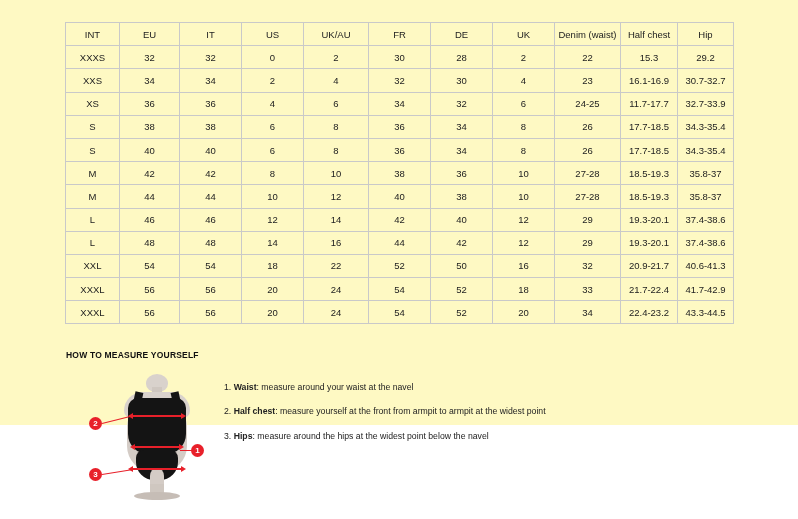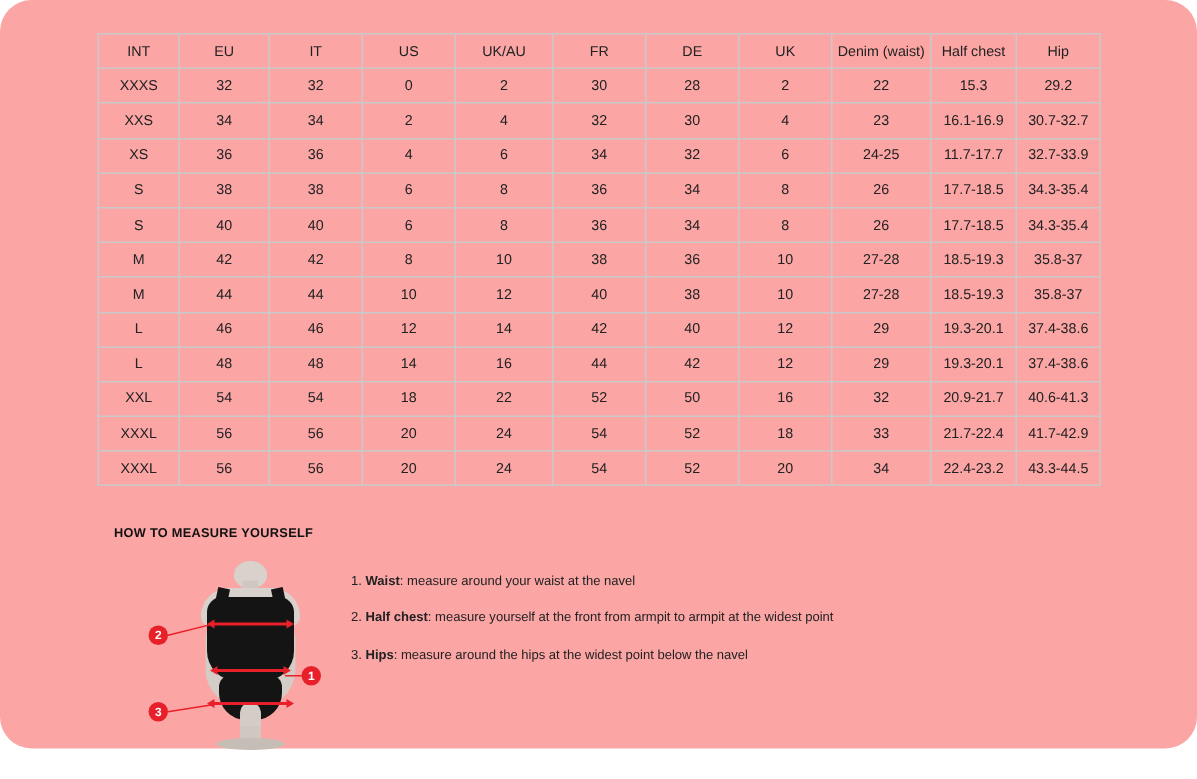--- a/index.html
+++ b/index.html
@@ -9,23 +9,22 @@
     width: 798px;
     height: 519px;
     background: #ffffff;
     font-family: "Liberation Sans", sans-serif;
     color: #1a1a1a;
     overflow: hidden;
   }
   #page {
     position: relative;
     width: 798px;
-    height: 499px;
-    background: #fca5a5;
-    border-radius: 21px;
+    height: 425px;
+    background: #fef9c3;
   }
 
   
   .table-wrap {
     position: absolute;
     left: 65px;
     top: 22px;
     width: 668px;
   }
   table.size-table {
@@ -62,21 +61,21 @@
   col.c10 { width: 56px; }
 
   td.left-pad, th.left-pad {
     text-align: left;
     padding-left: 8px;
   }
 
   
   .howto {
     position: absolute;
-    left: 76px;
+    left: 66px;
     top: 350px;
     width: 700px;
   }
   .howto-title {
     font-size: 8.5px;
     font-weight: bold;
     letter-spacing: 0.2px;
     color: #111;
     margin-bottom: 12px;
   }

